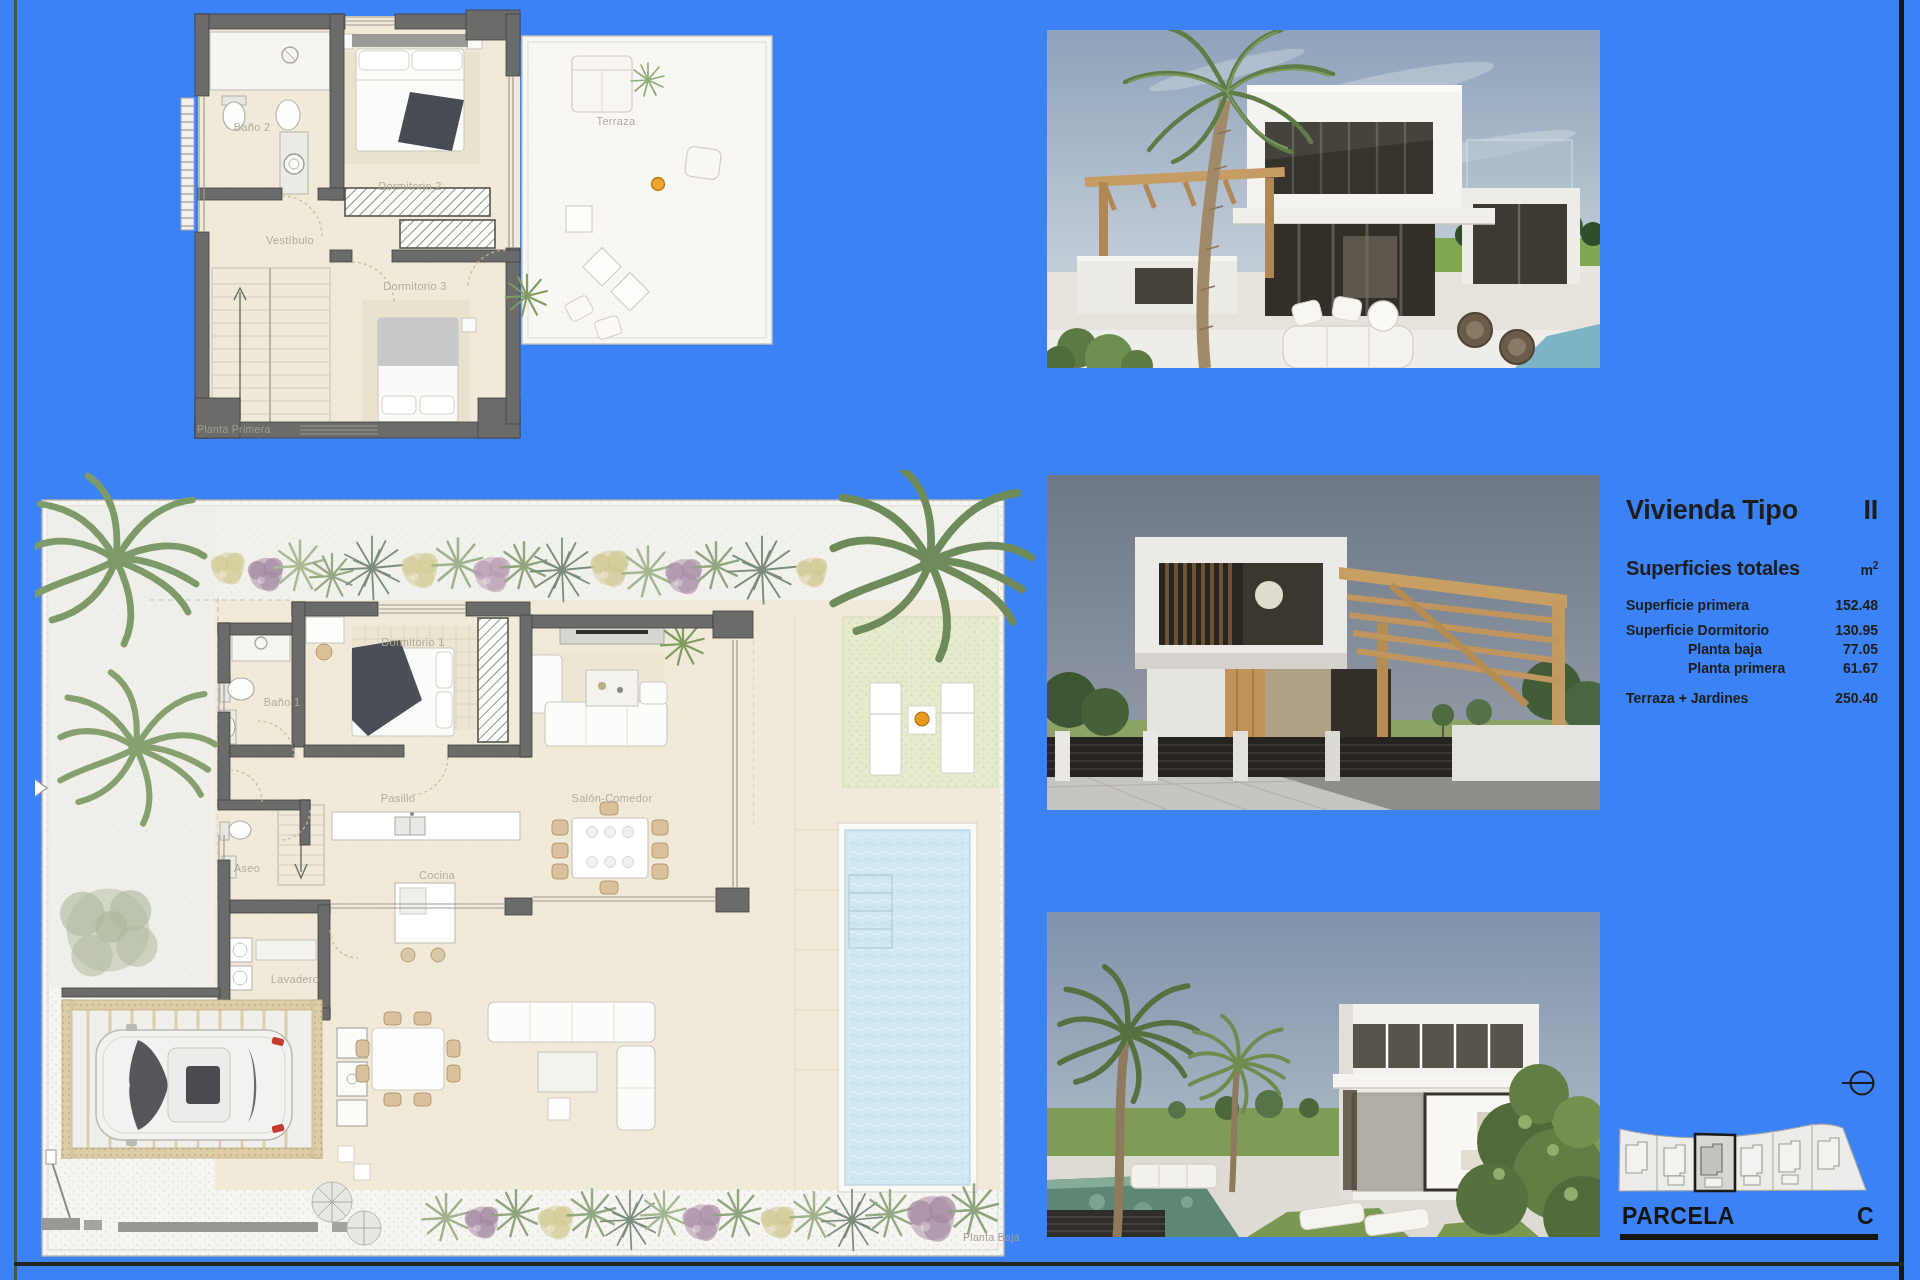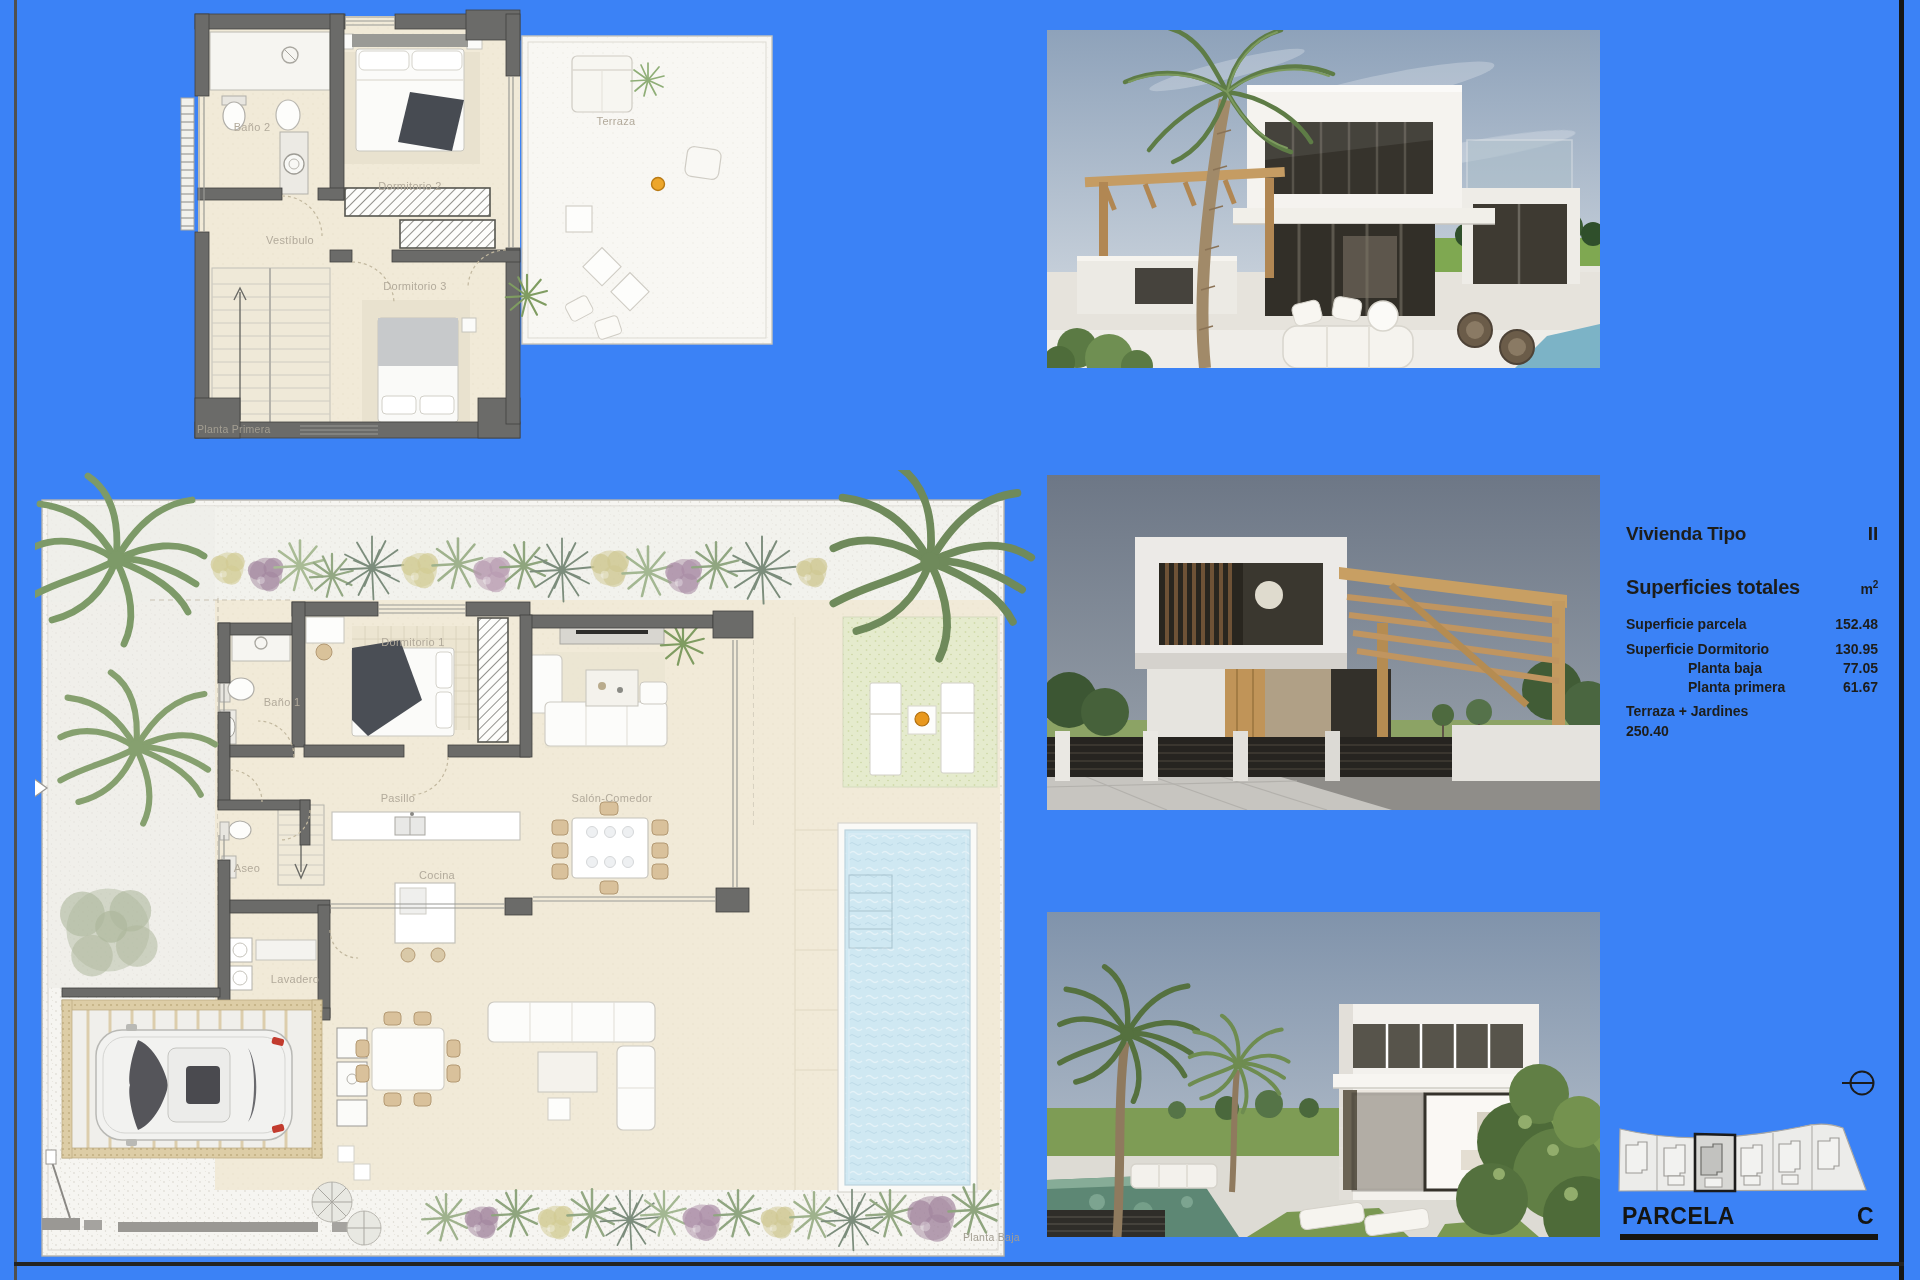--- a/index.html
+++ b/index.html
@@ -6,31 +6,31 @@
   #page{position:relative;width:1920px;height:1280px;background:#3b82f6;overflow:hidden;
         font-family:"Liberation Sans","DejaVu Sans",sans-serif;}
   .abs{position:absolute;}
   
   #frame-left{left:14px;top:0;width:3px;height:1280px;background:#50504e;}
   #frame-right{left:1899px;top:0;width:5px;height:1280px;background:#161614;}
   #frame-bottom{left:14px;top:1262px;width:1890px;height:4px;background:#242422;}
   
   #info-panel{left:1626px;top:495px;width:252px;color:#1d1d1b;}
   .ip-title-row{display:flex;justify-content:space-between;align-items:flex-end;
-      font-size:19px;font-weight:700;letter-spacing:-0.2px;margin-top:28px;}
+      font-size:27px;font-weight:700;letter-spacing:-0.2px;}
   .ip-features{margin-top:10px;font-size:13.5px;font-weight:700;line-height:19px;}
   .ip-surf-row{display:flex;justify-content:space-between;align-items:baseline;margin-top:31px;
       font-size:20px;font-weight:700;letter-spacing:-0.2px;}
   .ip-unit{font-size:14px;font-weight:700;text-align:right;}
   .ip-unit sup{font-size:10px;}
   .ip-table{margin-top:15px;font-size:14px;font-weight:700;}
   .srow{display:flex;justify-content:space-between;line-height:20px;}
   .srow.first{margin-bottom:5px;}
   .srow.indent{padding-left:62px;line-height:19px;}
-  .srow.last{margin-top:4px;flex-direction:column;}
+  .srow.last{margin-top:10px;}
   
   #parcela-labels{left:1622px;top:1203px;width:252px;display:flex;justify-content:space-between;
       font-size:23px;font-weight:700;letter-spacing:0.5px;color:#141412;}
   #parcela-underline{left:1620px;top:1234px;width:258px;height:6px;background:#151513;}
   svg{display:block;}
   svg text{font-family:"Liberation Sans","DejaVu Sans",sans-serif;}
   .room-label{font-size:11px;fill:#b2aa9b;letter-spacing:.3px;}
   .plan-caption{font-size:10.5px;fill:#a39e92;letter-spacing:.3px;}
 </style>
 </head>
@@ -1005,21 +1005,21 @@
     <div class="ip-title-row">
       <span>Vivienda Tipo</span>
       <span>II</span>
     </div>
     <div class="ip-surf-row">
       <span>Superficies totales</span>
       <span class="ip-unit"><span>m</span><sup>2</sup></span>
     </div>
     <div class="ip-table">
       <div class="srow first">
-        <span>Superficie parcela</span>
+        <span>Superficie primera</span>
           <span>152.48</span>
       </div>
       <div class="srow">
         <span>Superficie Dormitorio</span>
           <span>130.95</span>
       </div>
       <div class="srow indent">
         <span>Planta baja</span>
           <span>77.05</span>
       </div>

